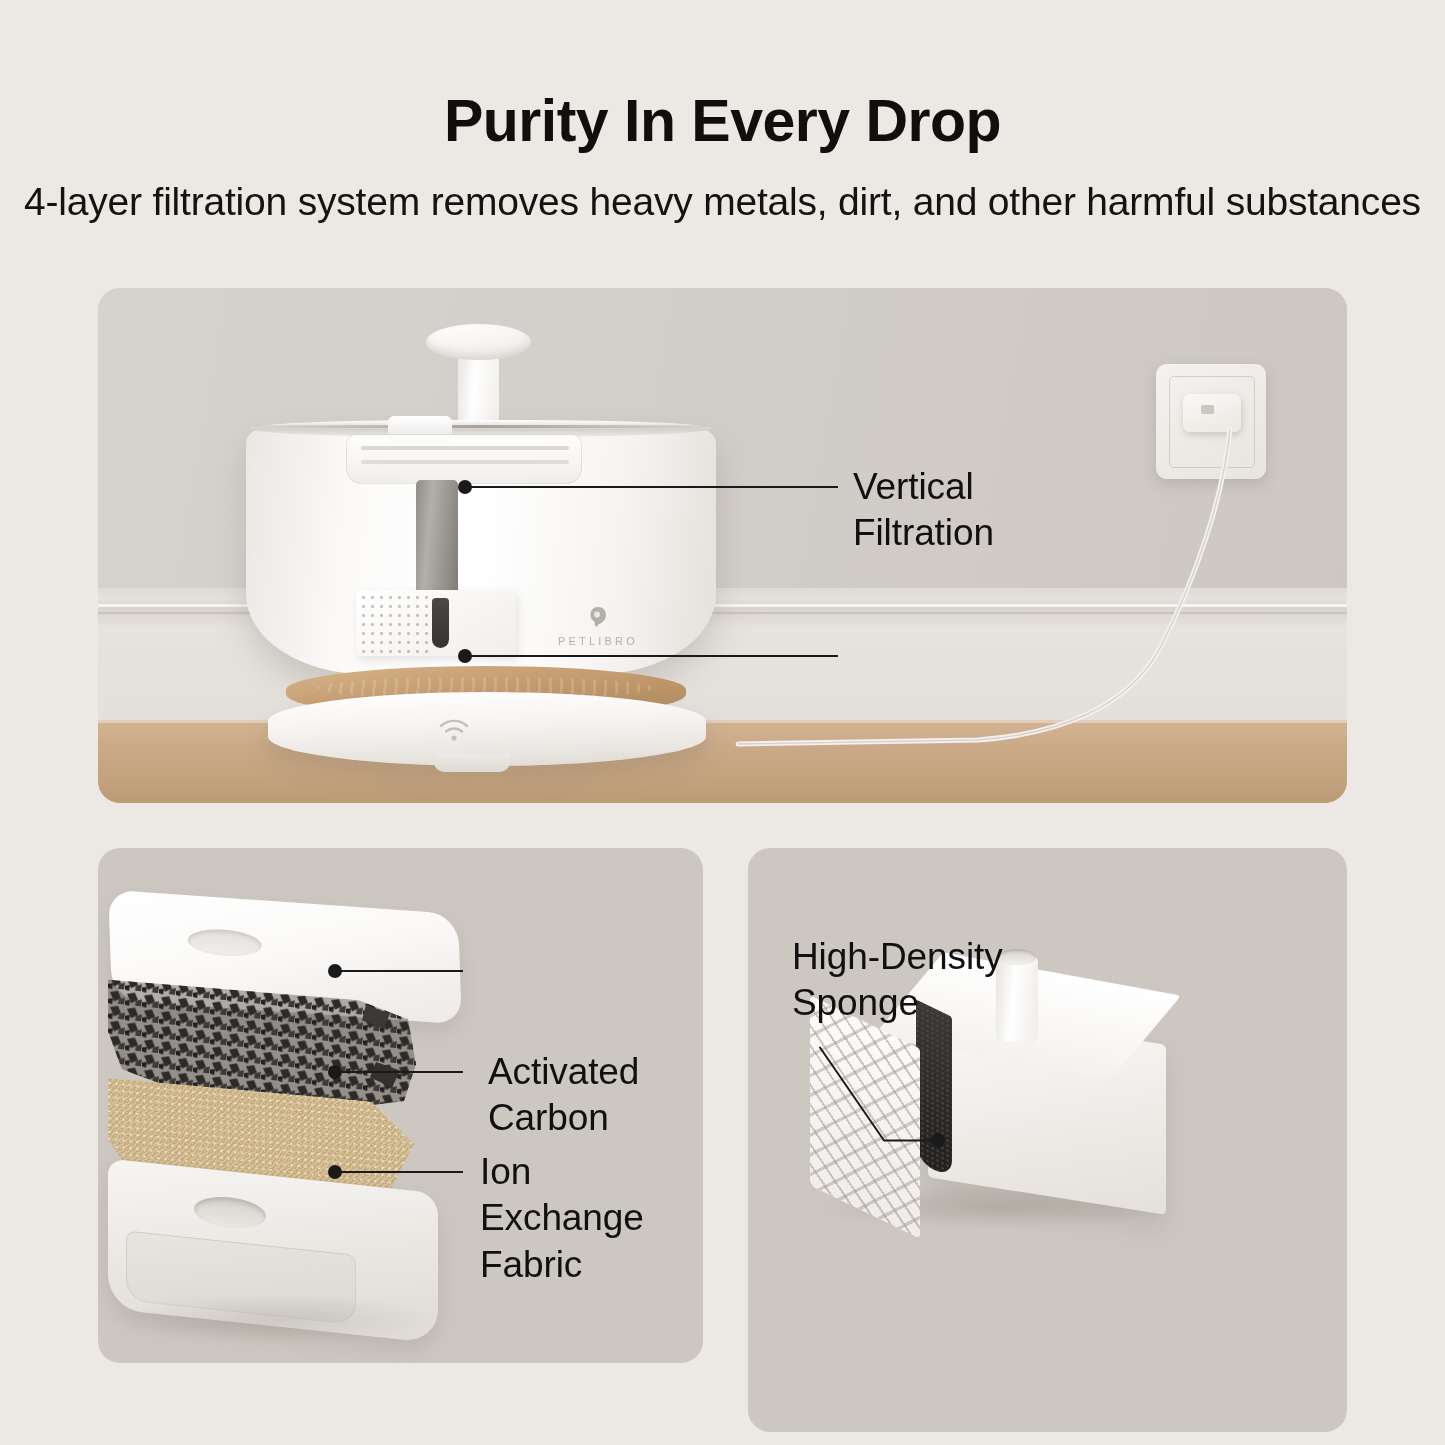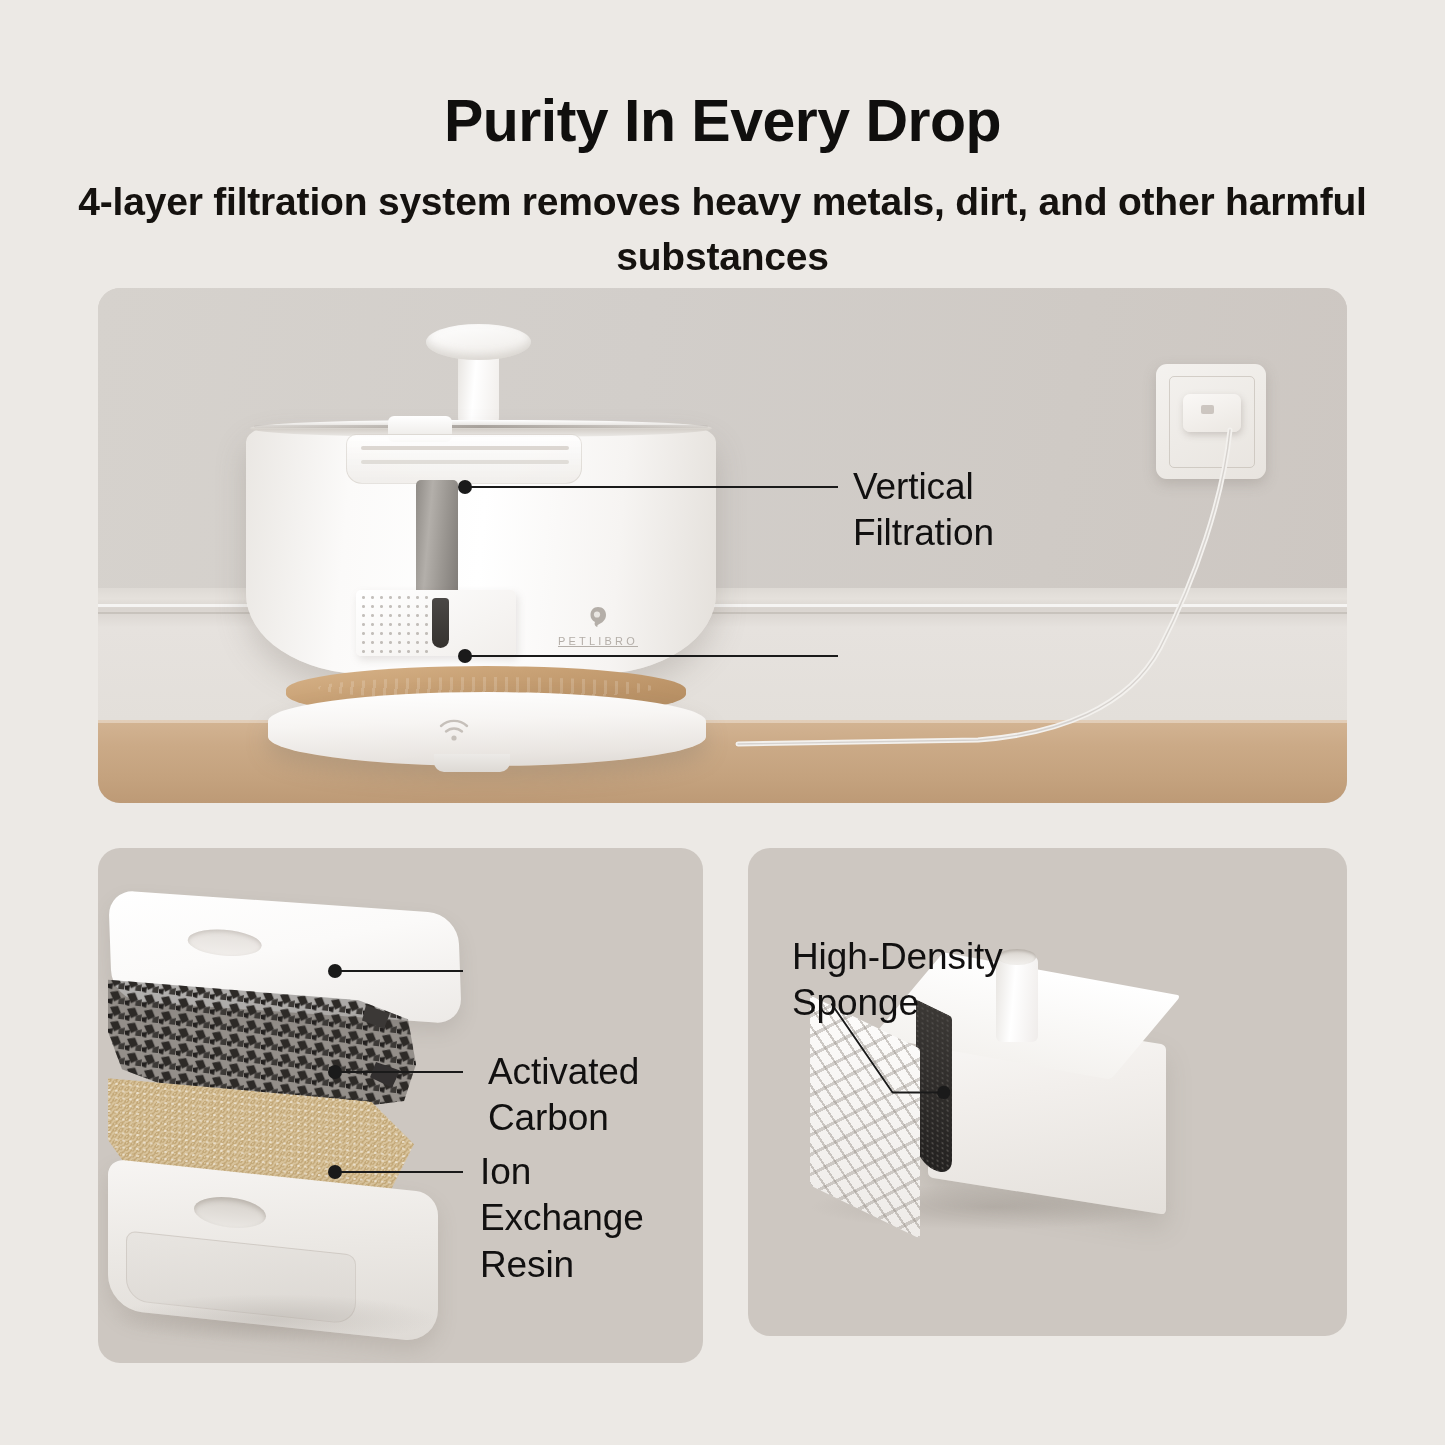--- a/index.html
+++ b/index.html
@@ -25,21 +25,21 @@
   .title {
     font-size: 59px;
     font-weight: 700;
     color: #100f0e;
     letter-spacing: -0.5px;
     line-height: 1.08;
   }
   .subtitle {
     margin-top: 20px;
     font-size: 39px;
-    font-weight: 700;
+    font-weight: 400;
     color: #15120f;
     line-height: 1.42;
     letter-spacing: -0.2px;
   }
 
   
   .panel {
     position: absolute;
     border-radius: 22px;
     overflow: hidden;
@@ -49,21 +49,21 @@
     width: 1249px; height: 515px;
     background: #d2cdc8;
   }
   #panel-bl {
     left: 98px; top: 848px;
     width: 605px; height: 515px;
     background: #cdc7c1;
   }
   #panel-br {
     left: 748px; top: 848px;
-    width: 599px; height: 488px;
+    width: 599px; height: 584px;
     background: #cdc7c1;
   }
 
   
   .wall {
     position: absolute; left:0; top:0; width:100%; height:432px;
     background: linear-gradient(100deg,#d6d2cd 0%,#d2ceca 42%,#cfcac5 75%,#cdc7c2 100%);
   }
   .baseboard {
     position: absolute; left:0; top:300px; width:100%; height:132px;
@@ -184,21 +184,21 @@
     position:absolute; left:76px; top:8px; width:17px; height:50px;
     background: linear-gradient(180deg,#4b4846,#35322f);
     border-radius: 4px 4px 9px 9px;
   }
   .logo-wrap {
     position:absolute; left:300px; top:288px; width:120px; height:58px;
     text-align:center;
   }
   .logo-mark { display:block; margin:0 auto 5px; }
   .logo-text {
-    font-size:11px; letter-spacing:3.2px; color:#b4aea8; font-weight:500;text-decoration:underline;
+    font-size:11px; letter-spacing:3.2px; color:#b4aea8; font-weight:500;
   }
   .base-wood {
     position:absolute; left:48px; top:350px; width:400px; height:52px;
     background: linear-gradient(172deg,#d8b48a 0%,#c9a276 35%,#bb9367 70%,#b08a60 100%);
     border-radius: 50%/46%;
   }
   .base-wood::after {
     content:""; position:absolute; left:8%; top:22%; width:84%; height:42%;
     background: repeating-linear-gradient(93deg, rgba(255,255,255,.16) 0 3px, transparent 3px 11px);
     border-radius:50%;
@@ -438,21 +438,21 @@
     <line x1="237" y1="123" x2="365" y2="123" stroke="#1a1a1a" stroke-width="2"></line>
     <circle cx="237" cy="224" r="7" fill="#1a1a1a"></circle>
     <line x1="237" y1="224" x2="365" y2="224" stroke="#1a1a1a" stroke-width="2"></line>
     <circle cx="237" cy="324" r="7" fill="#1a1a1a"></circle>
     <line x1="237" y1="324" x2="365" y2="324" stroke="#1a1a1a" stroke-width="2"></line>
   </svg>
 
   <div class="callout-label" style="left:382px; top:201px;margin-left:8px;">Activated
 Carbon</div>
   <div class="callout-label" style="left:382px; top:301px;">Ion Exchange
-Resin</div>
+Fabric</div>
 </div>
 
 <div class="panel" id="panel-br">
   <div class="br-scene">
     <div class="pump-shadow"></div>
     <div class="pump-body"></div>
     <div class="pump-top"></div>
     <div class="pump-nozzle"></div>
     <div class="sponge-strip"></div>
     <div class="pump-face"></div>

